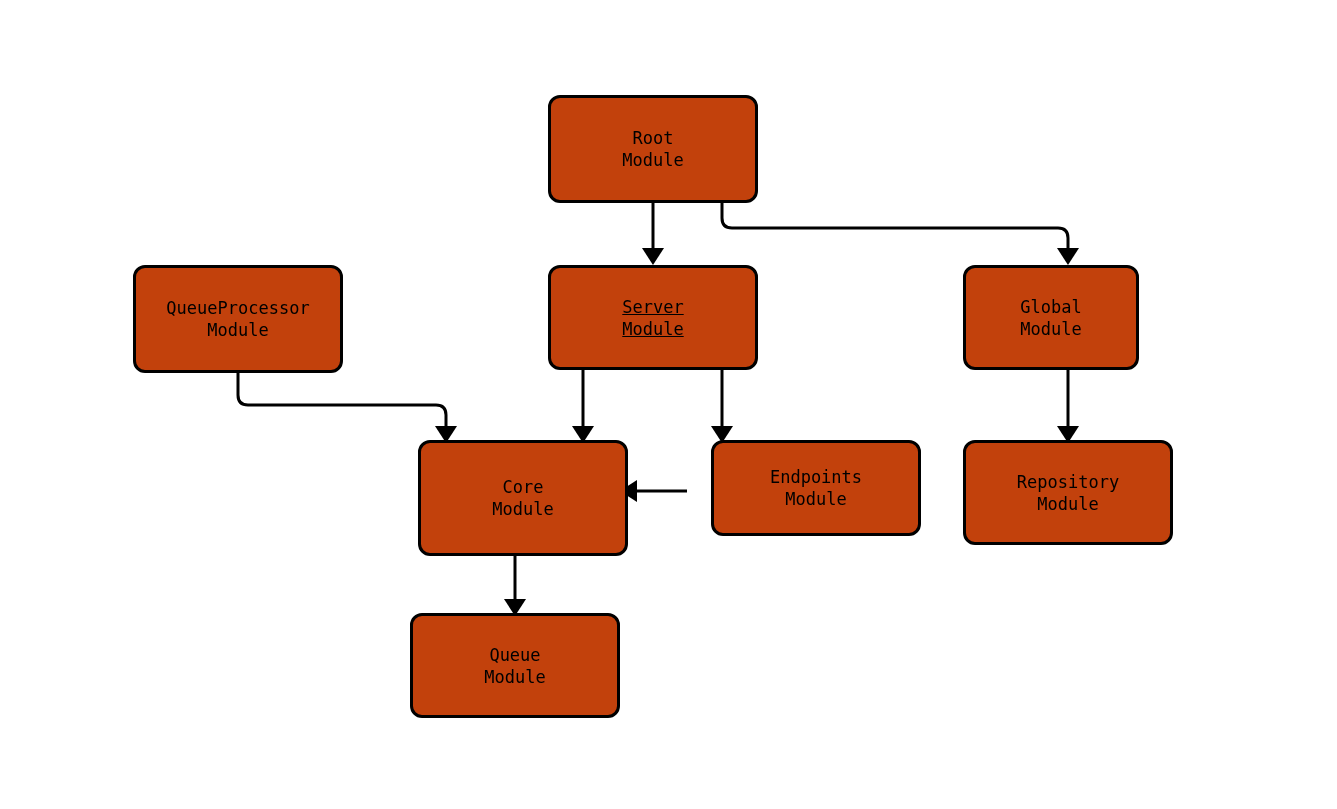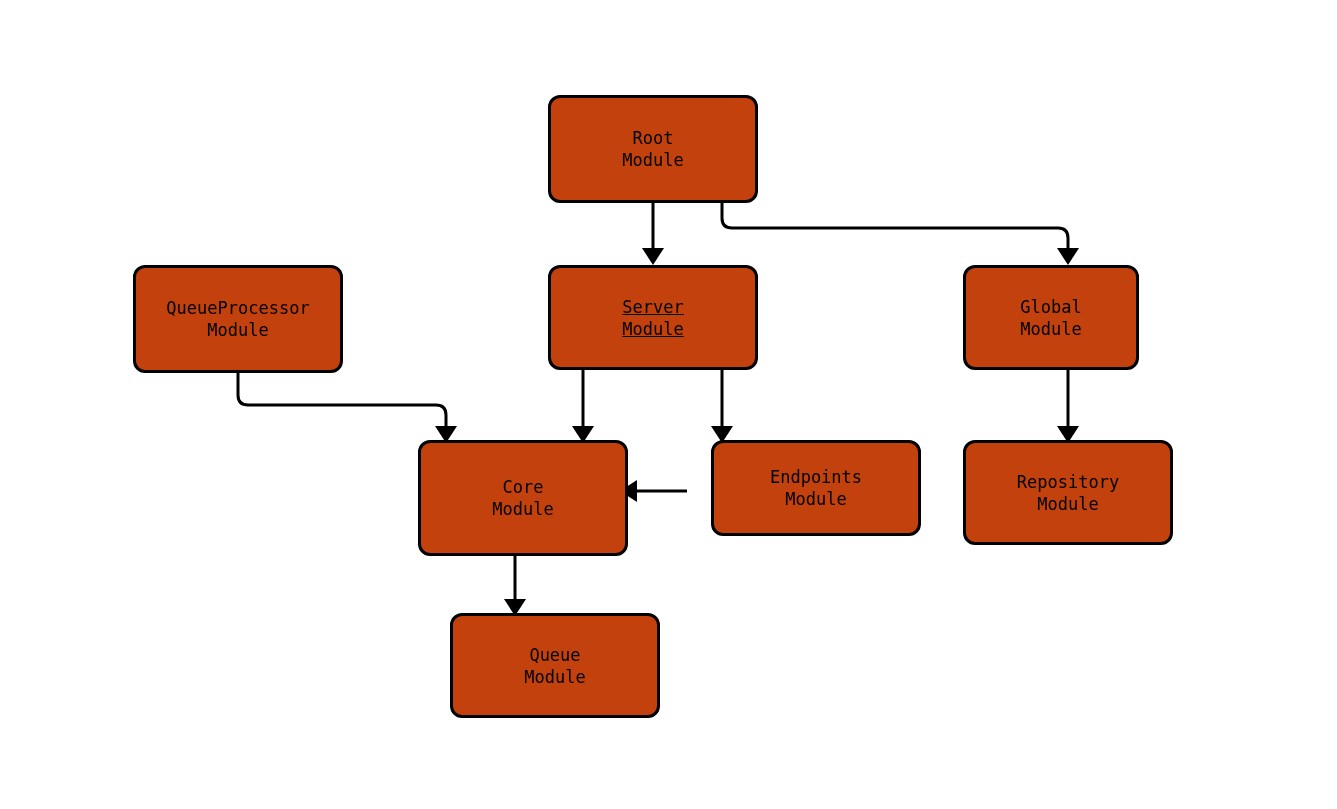--- a/index.html
+++ b/index.html
@@ -121,18 +121,18 @@
   <div class="node-box" style="left:687px; top:440px; width:210px; height:96px;margin-left:24px;">
     <div class="node-label">Endpoints
 Module</div>
   </div>
 
   <div class="node-box" style="left:963px; top:440px; width:210px; height:105px;">
     <div class="node-label">Repository
 Module</div>
   </div>
 
-  <div class="node-box" style="left:410px; top:613px; width:210px; height:105px;margin-left:40px;">
+  <div class="node-box" style="left:410px; top:613px; width:210px; height:105px;">
     <div class="node-label">Queue
 Module</div>
   </div>
 
 </div>
 
 </body></html>

